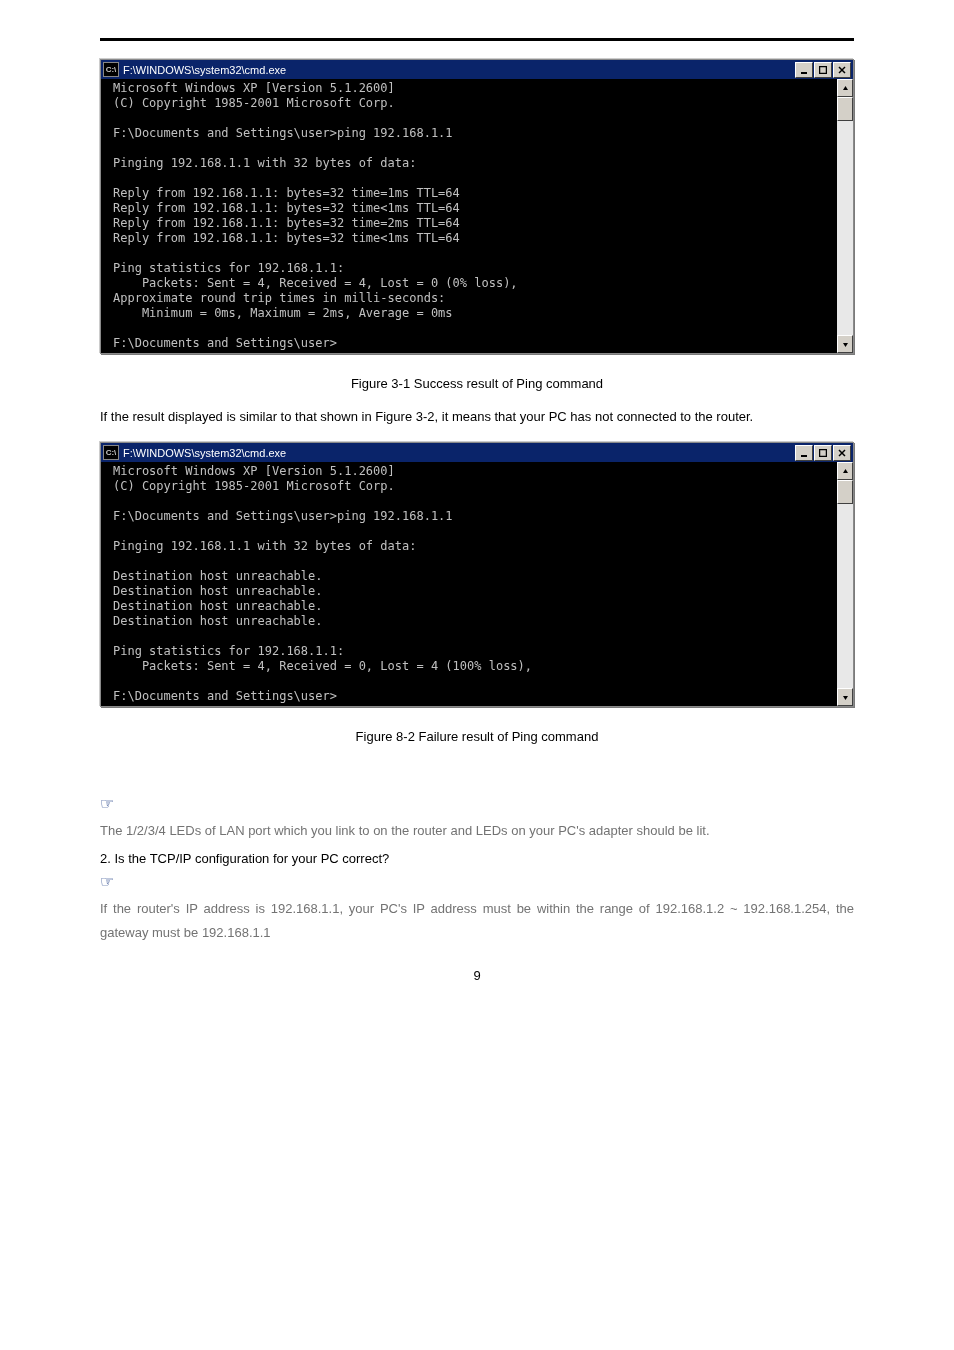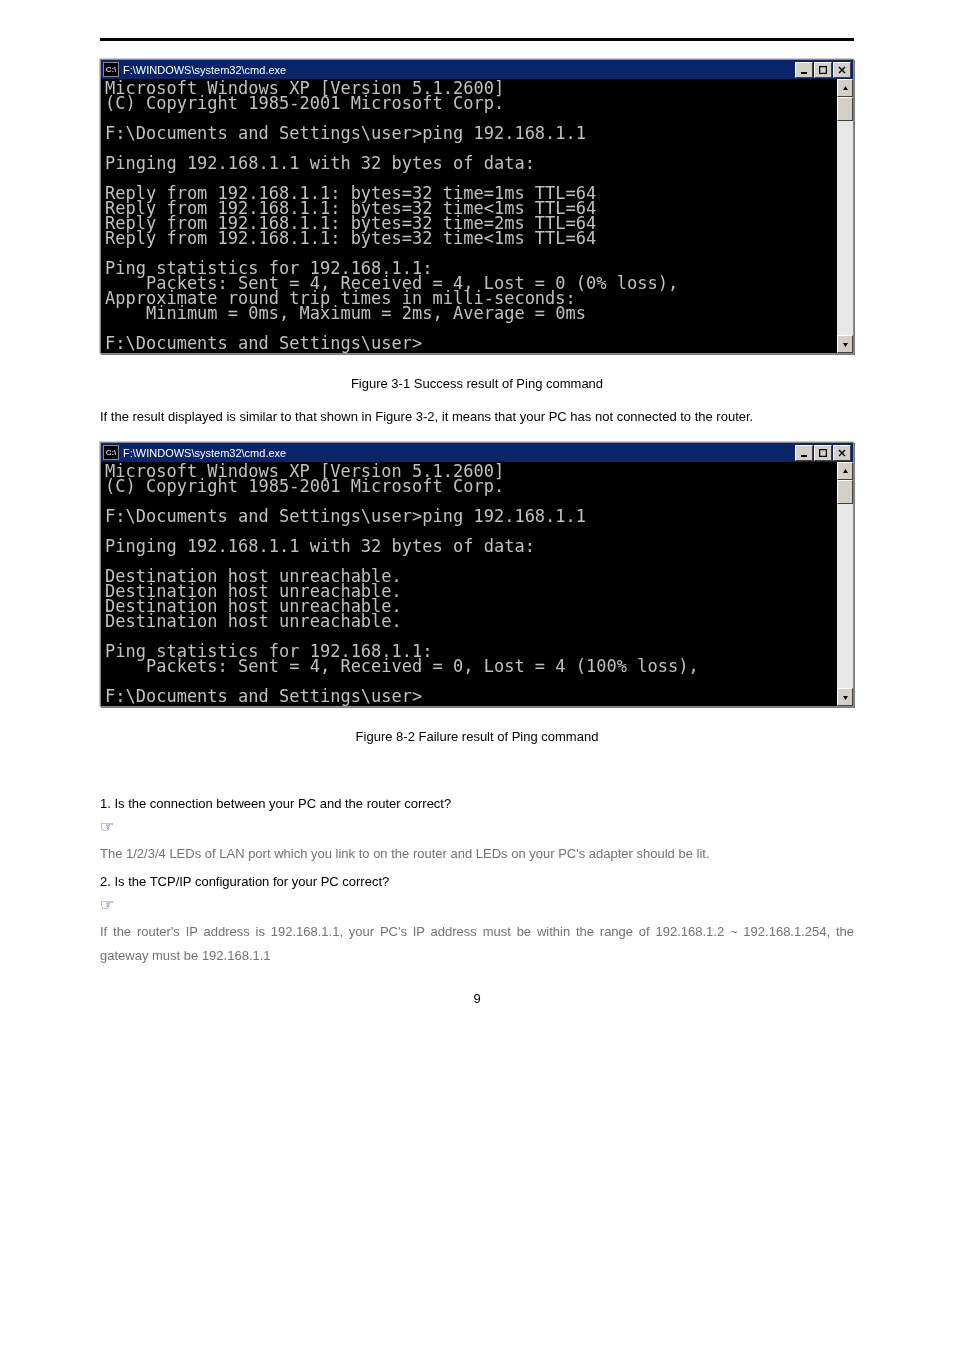--- a/index.html
+++ b/index.html
@@ -78,23 +78,23 @@
     justify-content: center;
   }
   .cmd-body-wrap {
     display: flex;
   }
   .cmd-body {
     flex: 1;
     background: #000000;
     color: #c0c0c0;
     font-family: "Lucida Console", "Consolas", monospace;
-    font-size: 17px;
+    font-size: 12px;
     line-height: 15px;
-    padding: 2px 4px;
+    padding: 2px 12px;
     min-height: 250px;
     white-space: pre;
   }
   .cmd-scroll {
     width: 16px;
     background: #d4d0c8;
     display: flex;
     flex-direction: column;
   }
   .scroll-btn {
@@ -290,21 +290,20 @@
               </svg>
             </div>
         </div>
       </div>
     </div>
 
     <div class="caption">Figure 8-2   Failure result of Ping command</div>
 
     <div style="height:36px;"></div>
 
-    <div class="list-item">1.    Is the connection between your PC and the router correct?</div>
 
     <div class="hand-row">
       <span class="hand-icon">☞</span>
     </div>
     <div class="note-text">The 1/2/3/4 LEDs of LAN port which you link to on the router and LEDs on your PC's adapter should be lit.</div>
 
     <div class="list-item">2.    Is the TCP/IP configuration for your PC correct?</div>
 
     <div class="hand-row">
       <span class="hand-icon">☞</span>

